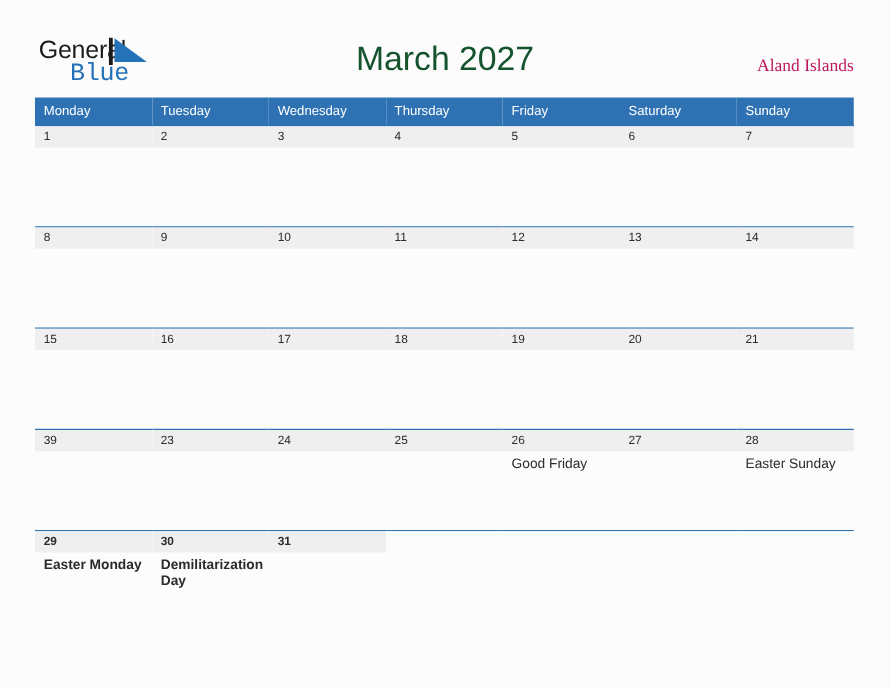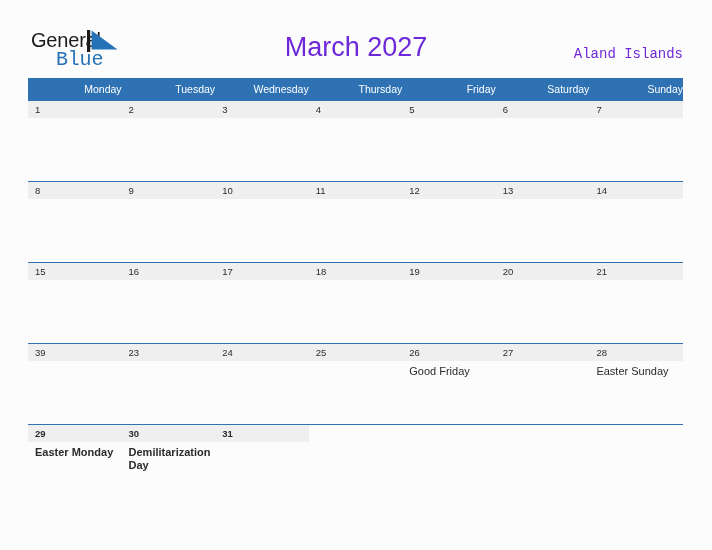--- a/index.html
+++ b/index.html
@@ -64,49 +64,49 @@
     height: 22px;
   }
 
   .cal-title {
     position: absolute;
     left: 0;
     top: 32px;
     width: 712px;
     text-align: center;
     font-size: 27px;
-    color: #6d28d9;
+    color: #14532d;
     font-family: "Liberation Sans", sans-serif;
   }
 
   .region {
     position: absolute;
     right: 29px;
     top: 46px;
     font-size: 14px;
-    color: #6d28d9;
-    font-family: Liberation Mono, monospace;
+    color: #be185d;
+    font-family: Liberation Serif, serif;
   }
 
   
   .calendar {
     position: absolute;
     left: 28px;
     top: 78px;
     width: 655px;
     border-collapse: collapse;
     table-layout: fixed;
   }
 
   .calendar th {
     background: #2e72b4;
     color: #ffffff;
     font-size: 10.5px;
     font-weight: normal;
-    text-align: right;
+    text-align: left;
     padding: 5px 0 5px 7px;
     height: 8px;
     font-family: "Liberation Sans", sans-serif;
   }
 
   .calendar td {
     vertical-align: top;
     padding: 0;
     border-top: 1.3px solid #2e72b4;
     height: 80px;

